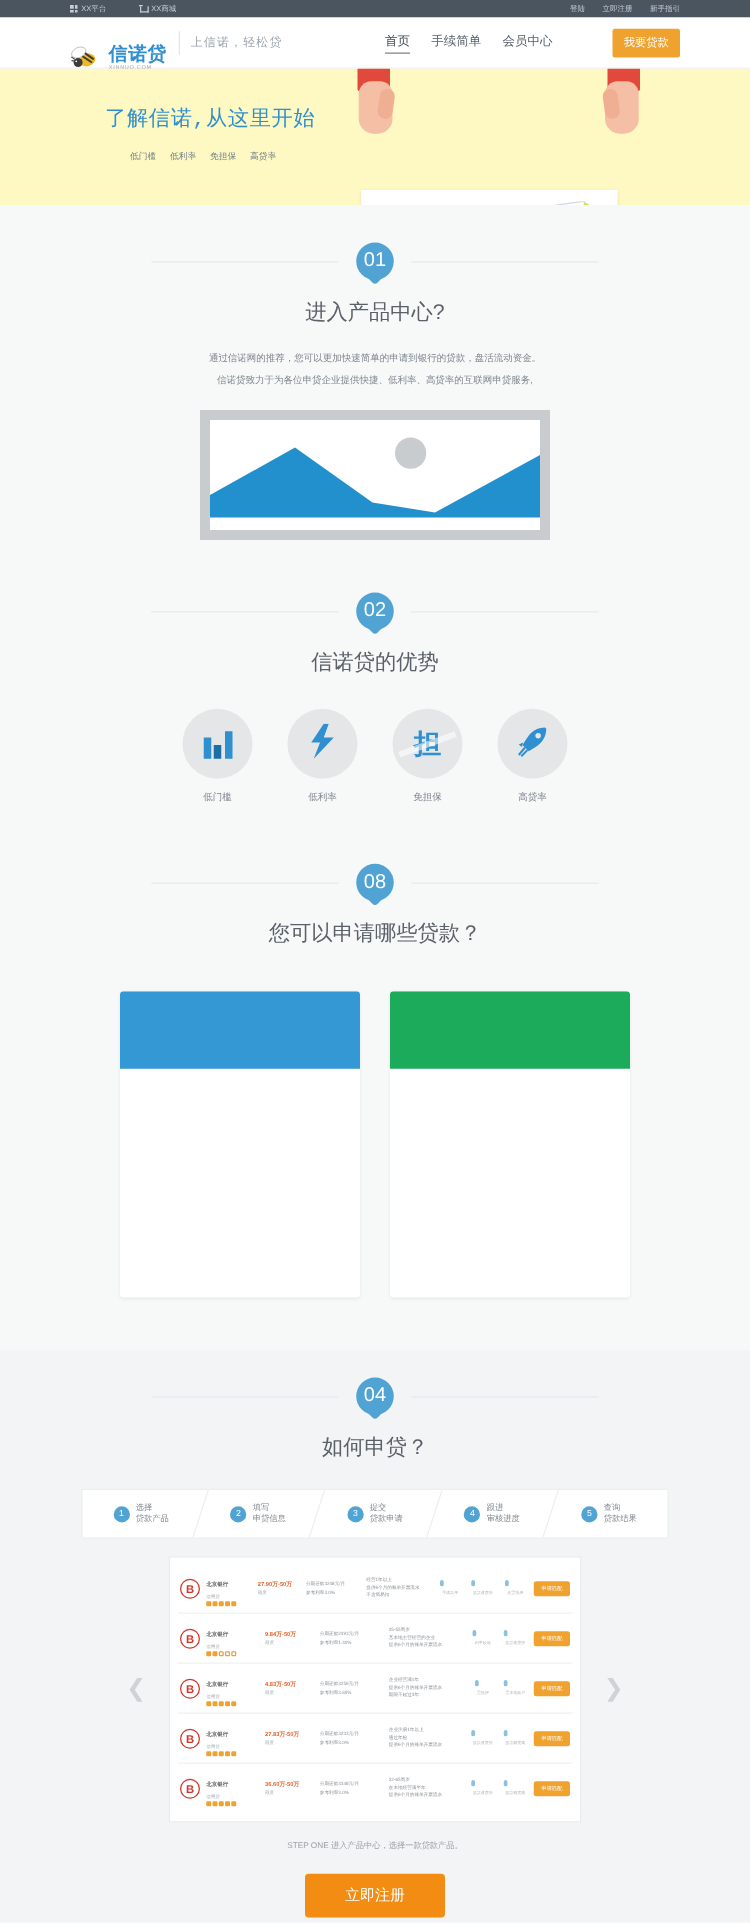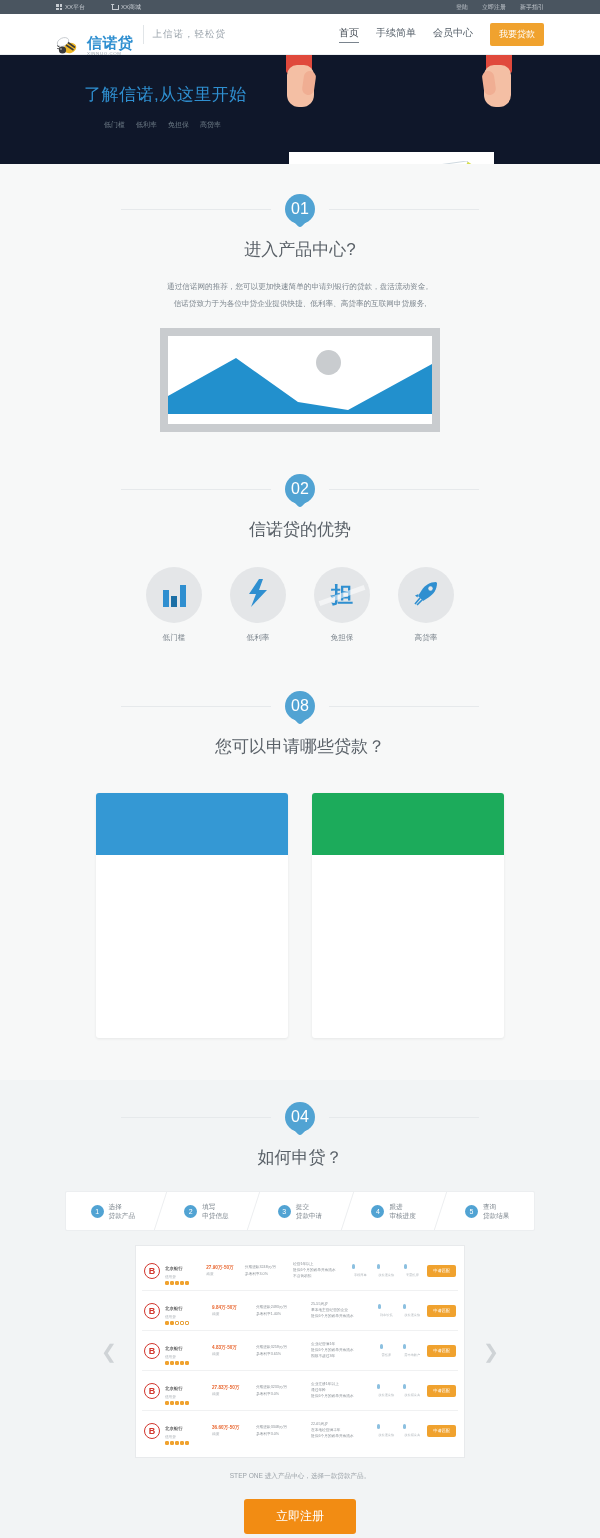--- a/index.html
+++ b/index.html
@@ -36,24 +36,24 @@
   .logo-main { font-size: 15px; font-weight: bold; color: #2f8fd0; letter-spacing: .5px;
                font-family: "DejaVu Sans", sans-serif; }
   .logo-sub { font-size: 4.4px; color: #9aa3ab; letter-spacing: .6px; margin-top: 1px; }
   .logo-div { width: 1px; height: 19px; background: #e1e5e8; margin: 0 9px; }
   .slogan { font-size: 9.5px; color: #9aa3ab; letter-spacing: 1px;
             font-family: "DejaVu Serif", serif; }
   .nav { margin-left: auto; display: flex; align-items: center; gap: 17px; }
   .nav-link { font-size: 10px; color: #56606a; cursor: pointer; padding-bottom: 2px; }
   .nav-link.active { color: #444c55; border-bottom: 1px solid #7a848e; }
   .nav-btn { background: #f0a22e; color: #fff; font-size: 9px; border-radius: 2px;
-             padding: 5px 9px; cursor: pointer; }
-
-  
-  .hero { height: 109px; background: #0f172a; position: relative; overflow: hidden; }
+             padding: 5px 9px; cursor: pointer; margin-left: 31px; }
+
+  
+  .hero { height: 109px; background: #fef9c3; position: relative; overflow: hidden; font-family: Liberation Mono, monospace; }
   .hero-copy { position: absolute; left: 84px; top: 28px; }
   .hero-title { font-size: 17px; color: #2f8fd0; letter-spacing: .5px; }
   .hero-tags { margin-top: 14px; display: flex; gap: 11px; padding-left: 20px; }
   .hero-tag { font-size: 7px; color: #6f7d88; }
   .hand { position: absolute; top: -4px; width: 36px; height: 74px; }
   .hand .sleeve { position: absolute; top: 0; width: 26px; height: 22px; background: #e0493c;
                   border-radius: 2px; }
   .hand .palm { position: absolute; top: 14px; width: 27px; height: 42px; background: #f4bfa4;
                 border-radius: 10px 10px 12px 12px; }
   .hand .thumb { position: absolute; width: 12px; height: 24px; background: #f0ae93;

